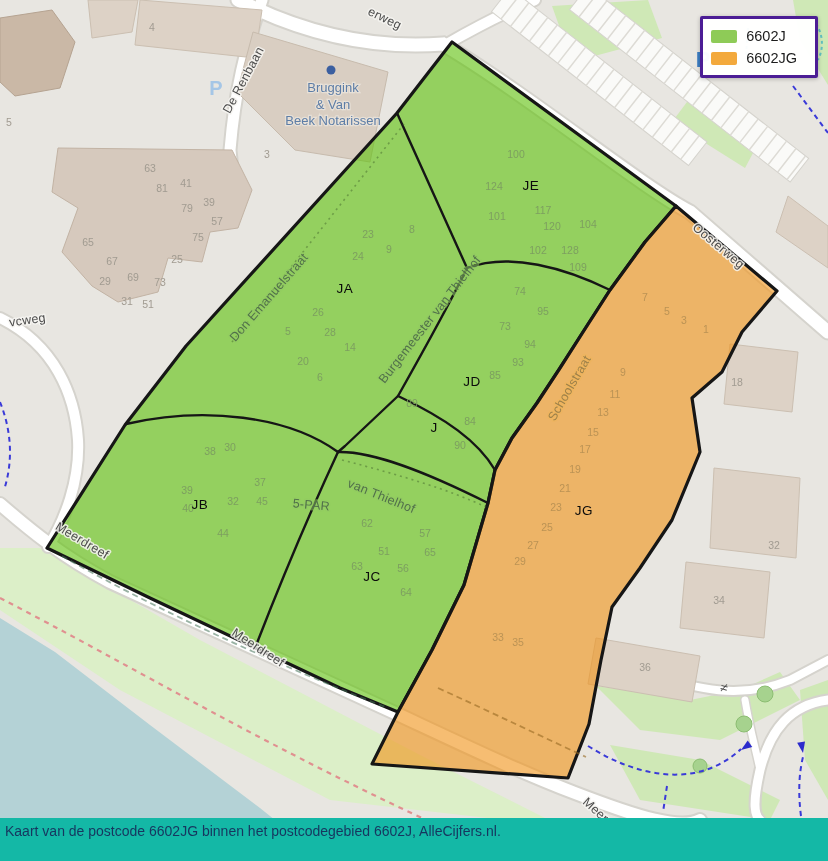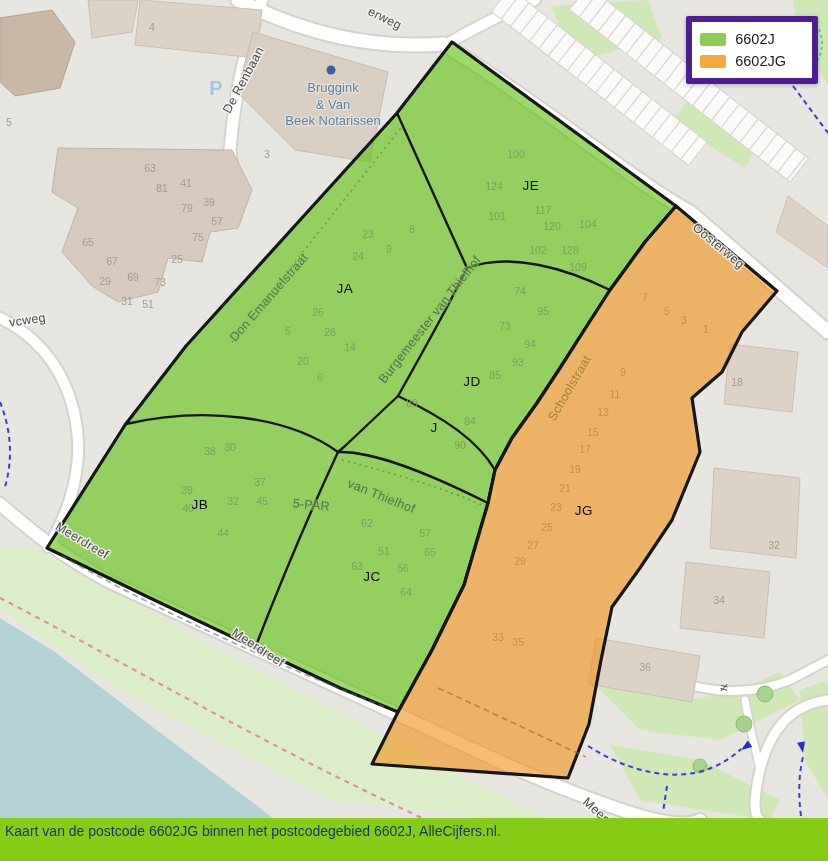--- a/index.html
+++ b/index.html
@@ -16,27 +16,27 @@
   .hn-g{fill:#7d9f60;}
   .hn-o{fill:#bb9355;}
   .hn-n{fill:#a19b91;}
   .rg{font-size:13.5px;fill:#0b0b0b;text-anchor:middle;letter-spacing:.5px;}
   .poi{font-size:13px;fill:#5d7da6;text-anchor:middle;paint-order:stroke;
        stroke:rgba(235,230,222,.75);stroke-width:2.5px;}
   .pk{font-weight:bold;text-anchor:middle;}
   .misc-sym{font-size:13px;fill:#4a4a4a;text-anchor:middle;}
   
   .legend{position:absolute;top:16px;right:10px;background:rgba(255,255,255,.97);
-          border:6px solid #4c1d95;border-radius:2px;box-shadow:0 1px 4px rgba(0,0,0,.25);
-          padding:6px 26px 6px 8px;z-index:5;}
+          border:3px solid #4c1d95;border-radius:2px;box-shadow:0 1px 4px rgba(0,0,0,.25);
+          padding:6px 18px 6px 8px;z-index:5;}
   .legend-row{display:flex;align-items:center;gap:9px;height:22px;}
   .legend-swatch{width:26px;height:13px;border-radius:2px;display:inline-block;}
   .legend-label{font-size:14.5px;color:#1c1c1c;}
   
-  .caption{position:absolute;left:0;right:0;bottom:0;height:43px;background:#84cc16;
+  .caption{position:absolute;left:0;right:0;bottom:0;height:43px;background:#14b8a6;
            padding:4px 0 0 5px;box-sizing:border-box;z-index:4;}
   .caption div{font-size:14px;line-height:18.5px;color:#17365f;white-space:nowrap;}
 </style>
 </head>
 <body>
 
 <div class="stage">
 
 <svg id="map-svg" width="828" height="818" viewBox="0 0 828 818">
 

